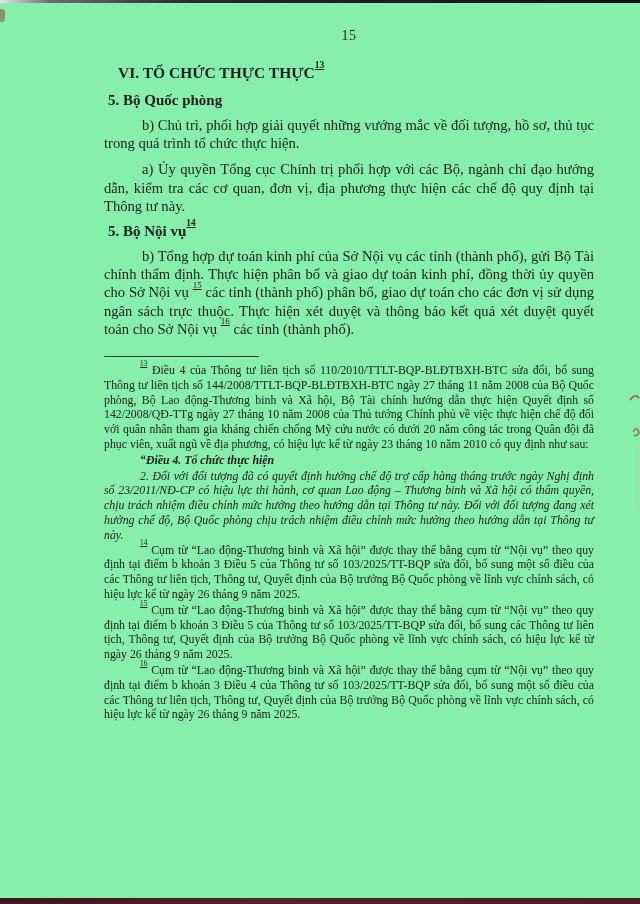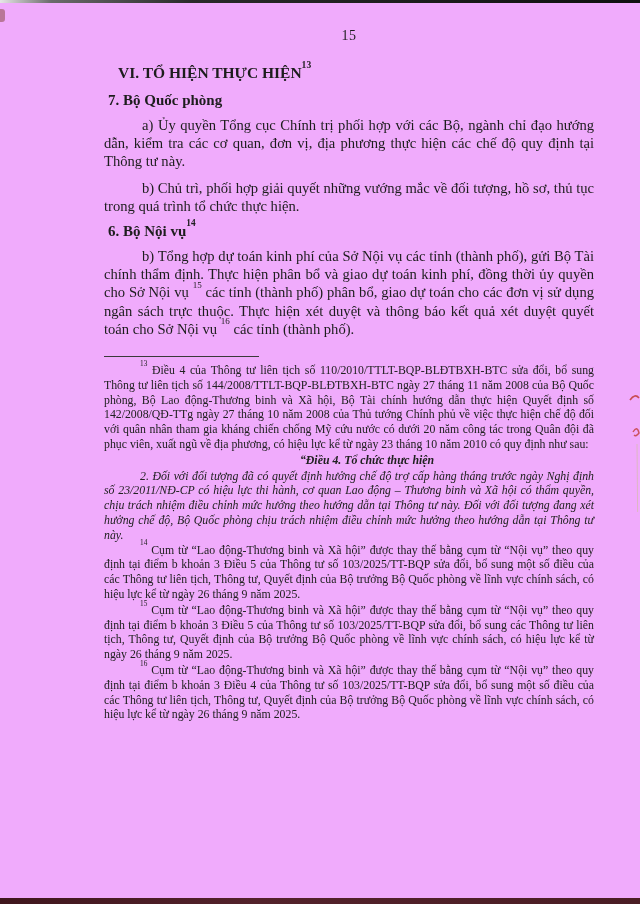--- a/index.html
+++ b/index.html
@@ -2,21 +2,21 @@
 <html><head>
 <meta charset="utf-8">
 <style>
   * { margin:0; padding:0; box-sizing:border-box; }
   html, body { width:640px; height:904px; }
   body {
     font-family:"Liberation Serif","DejaVu Serif",serif;
     background:#ffffff; color:#1d1d1d;
     position:relative; overflow:hidden;
   }
-  .page { position:absolute; inset:0; background:#f0abfc; }
+  .page { position:absolute; inset:0; background:#86efac; }
 
   
   .edge-top {
     position:absolute; top:0; left:0; width:100%; height:3px;
     background:linear-gradient(to right,#e6e6e6 0%,#6b6b6b 8%,#2a2a2a 30%,#101010 100%);
   }
   .edge-bottom {
     position:absolute; bottom:0; left:0; width:100%; height:6px;
     background:linear-gradient(to right,#3f161d 0%,#53222b 40%,#4a1d24 100%);
   }
@@ -28,30 +28,30 @@
 
   
   .content { position:absolute; left:104px; right:46px; top:28px; }
   .pagenum { text-align:center; font-size:14px; margin-bottom:20px; letter-spacing:.5px; }
   .h-main { font-weight:bold; font-size:15.5px; margin-left:14px; margin-bottom:10px; }
   .h-sec  { font-weight:bold; font-size:15px;  margin-left:4px;  margin-bottom:7px; margin-top:1px; }
   .para {
     font-size:14.6px; line-height:18.2px;
     text-align:justify; text-indent:38px; margin-bottom:8px;
   }
-  sup.ref { font-size:62%; line-height:0; position:relative; top:-.45em; }
+  sup.ref { font-size:62%; line-height:0; position:relative; top:-.45em;text-decoration:underline; }
 
   .fnarea { margin-top:18px; }
   .fn-rule { width:155px; border-top:1.4px solid #3a3a3a; margin-bottom:6px; }
   .fn, .fn-quote, .fn-quote-title {
     font-size:11.8px; line-height:14.8px; color:#212121;
     text-align:justify; text-indent:36px;
   }
   .fn { margin-bottom:1px; }
-  .fn-quote-title { font-weight:bold; font-style:italic; margin:1px 0; text-align:center; }
+  .fn-quote-title { font-weight:bold; font-style:italic; margin:1px 0; text-align:left; }
   .fn-quote { font-style:italic; }
 </style>
 </head>
 <body>
 
 <div class="page">
 
   <div class="edge-top"></div>
   <div class="smudge-tl"></div>
   <div class="edge-bottom"></div>
@@ -59,29 +59,29 @@
   <svg class="red-marks" width="14" height="130">
     <path d="M4 10 Q9 3 13 8" stroke="#c23b35" fill="none" stroke-width="1.6" opacity="0.85"></path>
     <path d="M7 42 Q11 35 13 43 Q10 47 8 45" stroke="#c23b35" fill="none" stroke-width="1.4" opacity="0.8"></path>
     <line x1="11" y1="54" x2="11.6" y2="122" stroke="#d9bab5" stroke-width="1" opacity="0.8"></line>
   </svg>
 
   <div class="content">
 
     <div class="pagenum">15</div>
 
-    <div class="h-main"><span>VI. TỔ HIỆN THỰC HIỆN</span><sup class="ref">13</sup></div>
+    <div class="h-main"><span>VI. TỔ CHỨC THỰC THỰC</span><sup class="ref">13</sup></div>
 
-    <div class="h-sec">7. Bộ Quốc phòng</div>
+    <div class="h-sec">5. Bộ Quốc phòng</div>
+
+    <div class="para">b) Chủ trì, phối hợp giải quyết những vướng mắc về đối tượng, hồ sơ, thủ tục trong quá trình tổ chức thực hiện.</div>
 
     <div class="para">a) Ủy quyền Tổng cục Chính trị phối hợp với các Bộ, ngành chỉ đạo hướng dẫn, kiểm tra các cơ quan, đơn vị, địa phương thực hiện các chế độ quy định tại Thông tư này.</div>
 
-    <div class="para">b) Chủ trì, phối hợp giải quyết những vướng mắc về đối tượng, hồ sơ, thủ tục trong quá trình tổ chức thực hiện.</div>
-
-    <div class="h-sec"><span>6. Bộ Nội vụ</span><sup class="ref">14</sup></div>
+    <div class="h-sec"><span>5. Bộ Nội vụ</span><sup class="ref">14</sup></div>
 
 
     <div class="para"><span>b) Tổng hợp dự toán kinh phí của Sở Nội vụ các tỉnh (thành phố), gửi Bộ Tài chính thẩm định. Thực hiện phân bổ và giao dự toán kinh phí, đồng thời ủy quyền cho Sở Nội vụ </span><sup class="ref">15</sup><span> các tỉnh (thành phố) phân bổ, giao dự toán cho các đơn vị sử dụng ngân sách trực thuộc. Thực hiện xét duyệt và thông báo kết quả xét duyệt quyết toán cho Sở Nội vụ </span><sup class="ref">16</sup><span> các tỉnh (thành phố).</span></div>
 
     <div class="fnarea">
       <div class="fn-rule"></div>
 
       <div class="fn"><sup class="ref">13</sup> <span>Điều 4 của Thông tư liên tịch số 110/2010/TTLT-BQP-BLĐTBXH-BTC sửa đổi, bổ sung Thông tư liên tịch số 144/2008/TTLT-BQP-BLĐTBXH-BTC ngày 27 tháng 11 năm 2008 của Bộ Quốc phòng, Bộ Lao động-Thương binh và Xã hội, Bộ Tài chính hướng dẫn thực hiện Quyết định số 142/2008/QĐ-TTg ngày 27 tháng 10 năm 2008 của Thủ tướng Chính phủ về việc thực hiện chế độ đối với quân nhân tham gia kháng chiến chống Mỹ cứu nước có dưới 20 năm công tác trong Quân đội đã phục viên, xuất ngũ về địa phương, có hiệu lực kể từ ngày 23 tháng 10 năm 2010 có quy định như sau:</span></div>
 
       <div class="fn-quote-title">“Điều 4. Tổ chức thực hiện</div>

